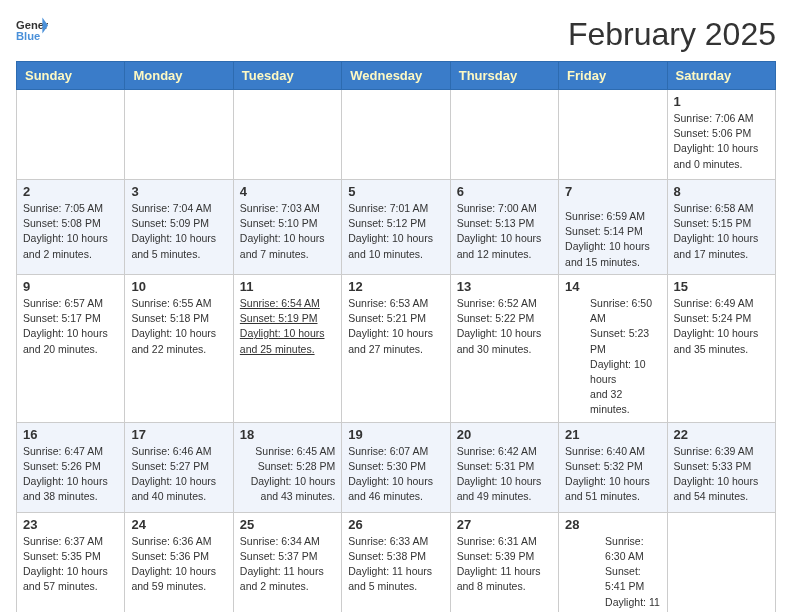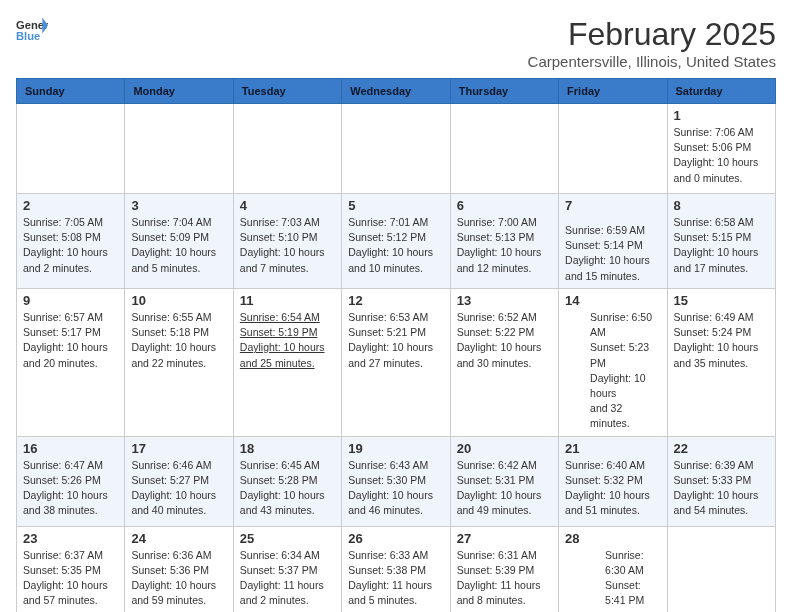--- a/index.html
+++ b/index.html
@@ -37,24 +37,24 @@
       font-size: 15px;
       color: #555;
     }
     .calendar-table {
       width: 100%;
       border-collapse: collapse;
       border: 1px solid #ccc;
     }
     .calendar-table th {
       background-color: #3a7cc9;
-      color: #0f172a;
+      color: #fef9c3;
       text-align: left;
       padding: 6px 8px;
-      font-size: 11px;
+      font-size: 13px;
       border: 1px solid #2d6bb0;
     }
     .calendar-table td {
       border: 1px solid #ccc;
       vertical-align: top;
       padding: 4px 6px;
       font-size: 11px;
       color: #333;
       width: calc(100% / 7);
       height: 90px;
@@ -82,21 +82,20 @@
 <div class="header-area">
   <div class="logo">
     <svg class="logo-icon" viewBox="0 0 40 35" xmlns="http://www.w3.org/2000/svg">
       <text x="0" y="16" font-size="14" font-weight="bold" fill="#333">General</text>
       <text x="0" y="30" font-size="14" font-weight="bold" fill="#4a90d9">Blue</text>
       <polygon points="33,2 40,12 33,22" fill="#4a90d9"></polygon>
     </svg>
   </div>
   <div class="title-area">
     <div class="main-title">February 2025</div>
-    <div class="subtitle">Carpentersville, Illinois, United States</div>
   </div>
 </div>
 
 <table class="calendar-table">
   <thead>
     <tr>
       <th>Sunday</th>
       <th>Monday</th>
       <th>Tuesday</th>
       <th>Wednesday</th>
@@ -233,28 +232,28 @@
         </td>
         <td>
           <div class="day-number">17</div>
           <div class="day-info" style="white-space: pre-line;">Sunrise: 6:46 AM
 Sunset: 5:27 PM
 Daylight: 10 hours
 and 40 minutes.</div>
         </td>
         <td>
           <div class="day-number">18</div>
-          <div class="day-info" style="white-space: pre-line;">Sunrise: 6:45 AM
+          <div class="day-info" style="white-space: pre-line; text-align: right;">Sunrise: 6:45 AM
 Sunset: 5:28 PM
 Daylight: 10 hours
 and 43 minutes.</div>
         </td>
         <td>
           <div class="day-number">19</div>
-          <div class="day-info" style="white-space: pre-line;">Sunrise: 6:43 AM
+          <div class="day-info" style="white-space: pre-line;">Sunrise: 6:07 AM
 Sunset: 5:30 PM
 Daylight: 10 hours
 and 46 minutes.</div>
         </td>
         <td>
           <div class="day-number">20</div>
           <div class="day-info" style="white-space: pre-line;">Sunrise: 6:42 AM
 Sunset: 5:31 PM
 Daylight: 10 hours
 and 49 minutes.</div>

